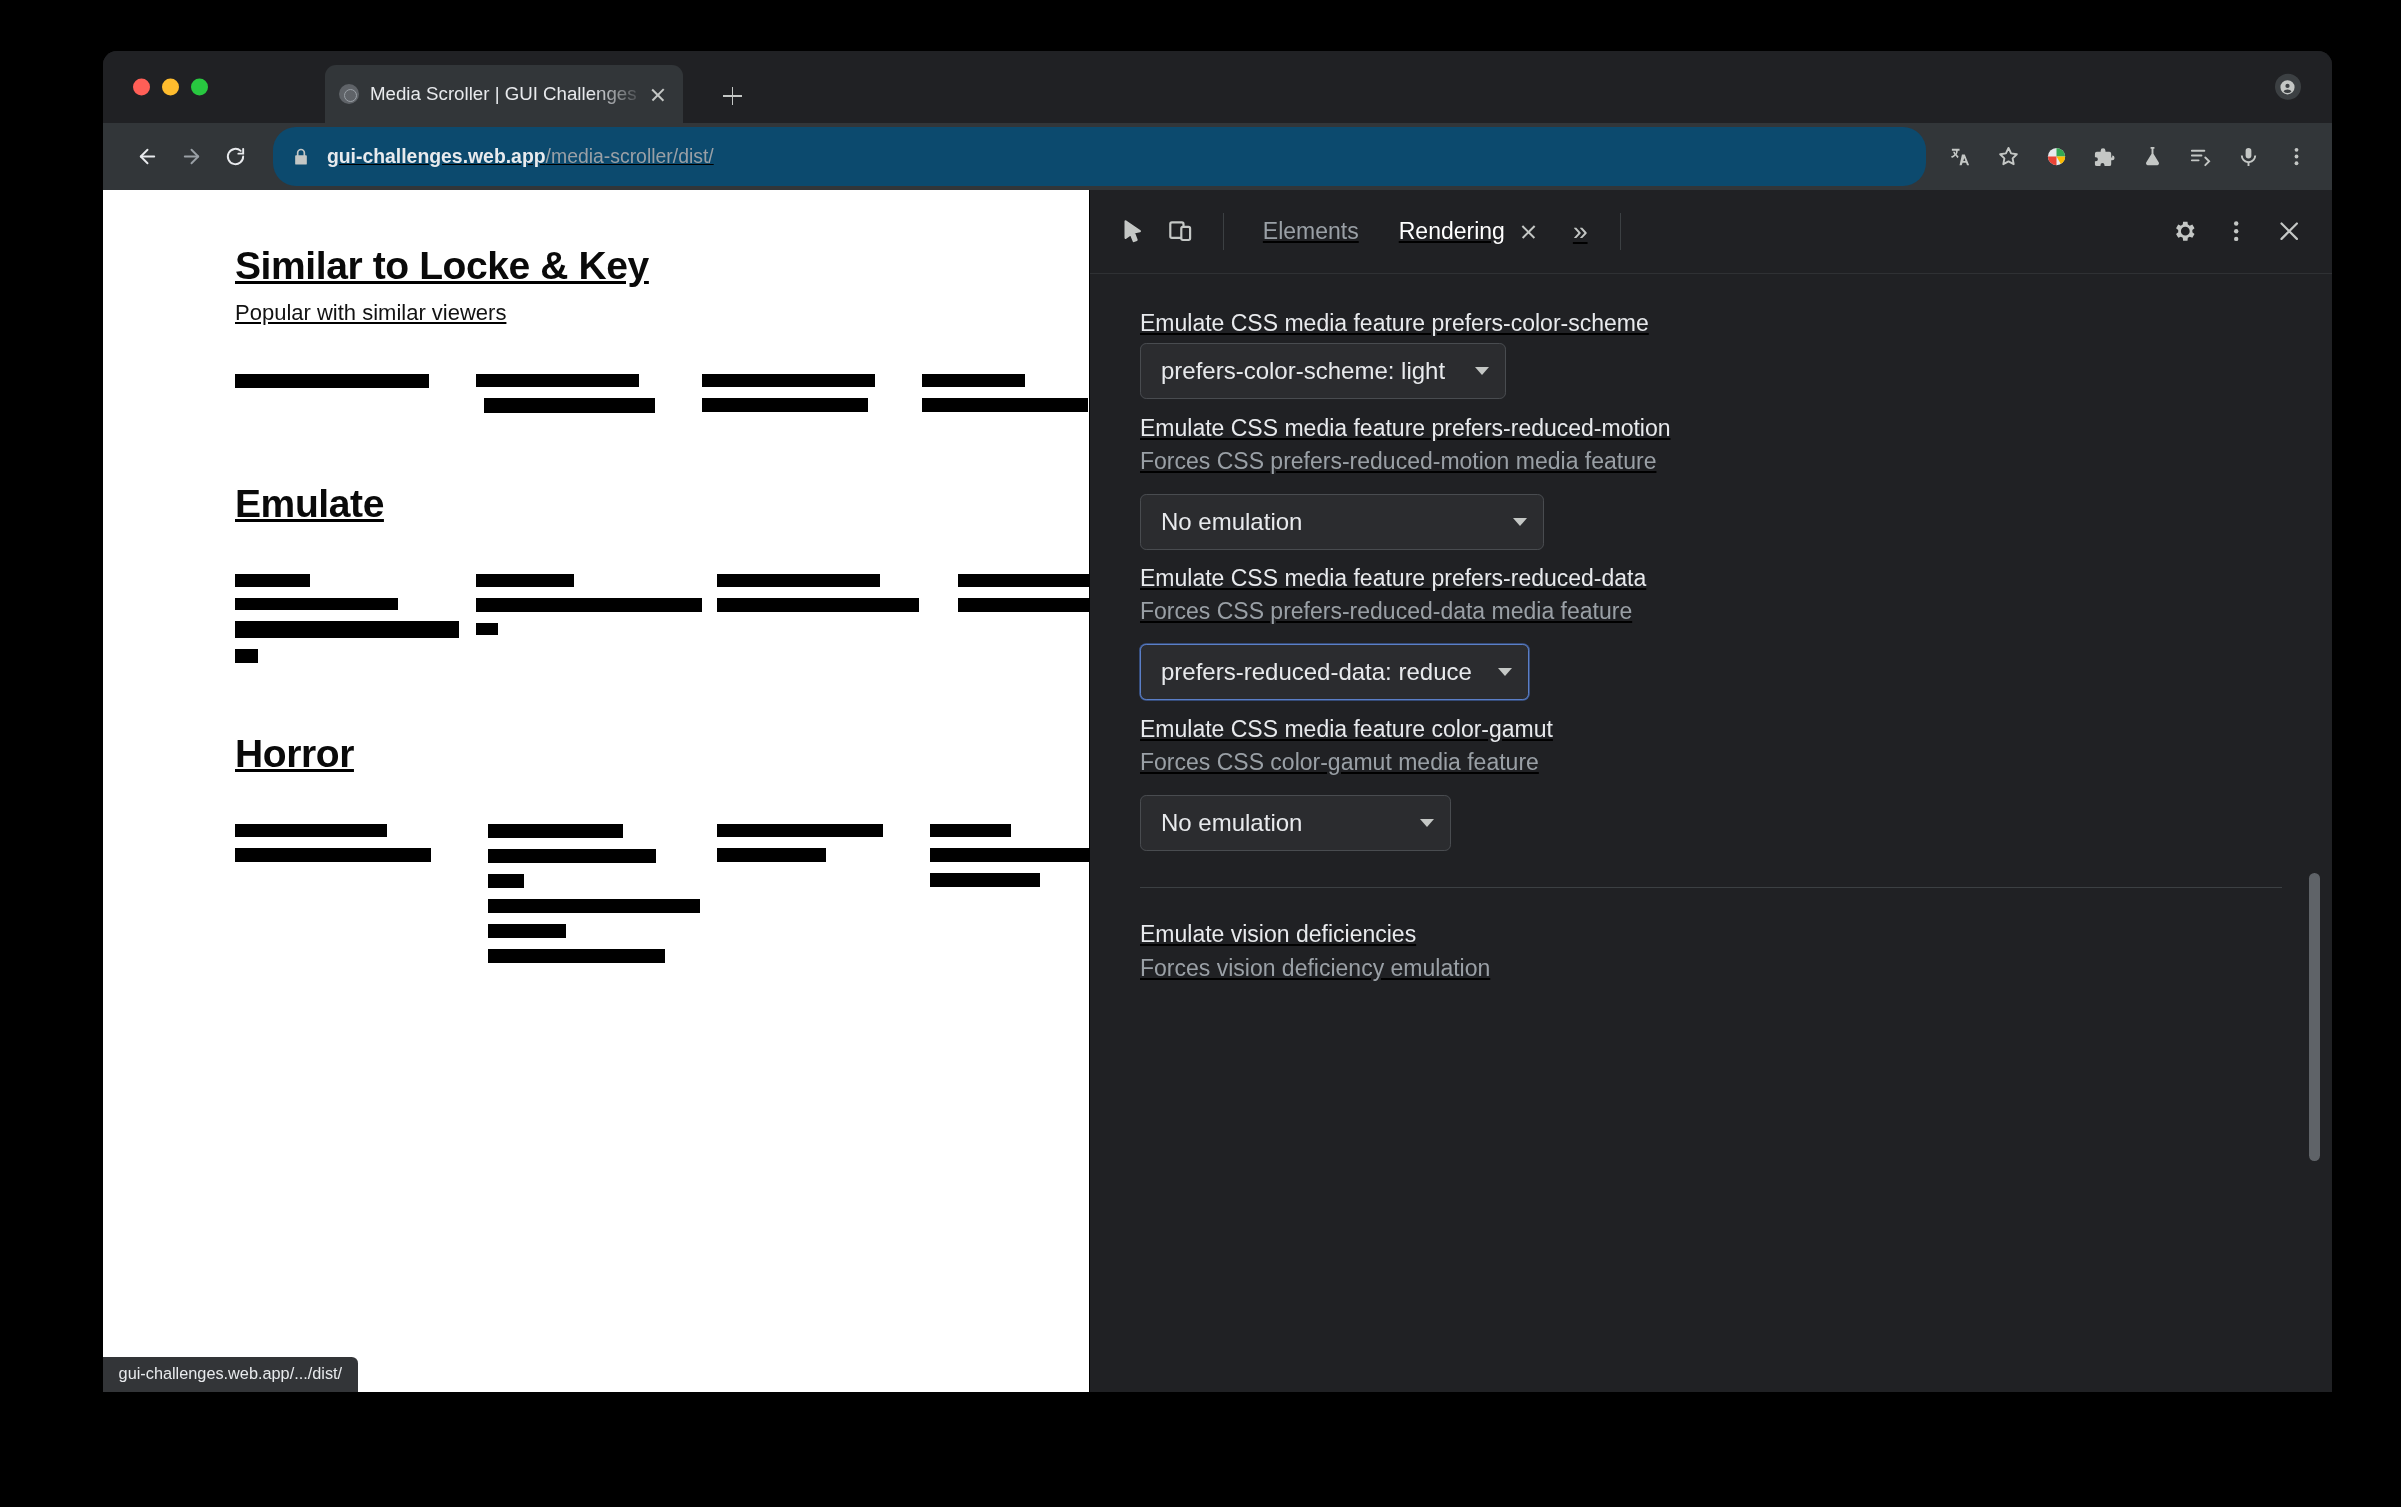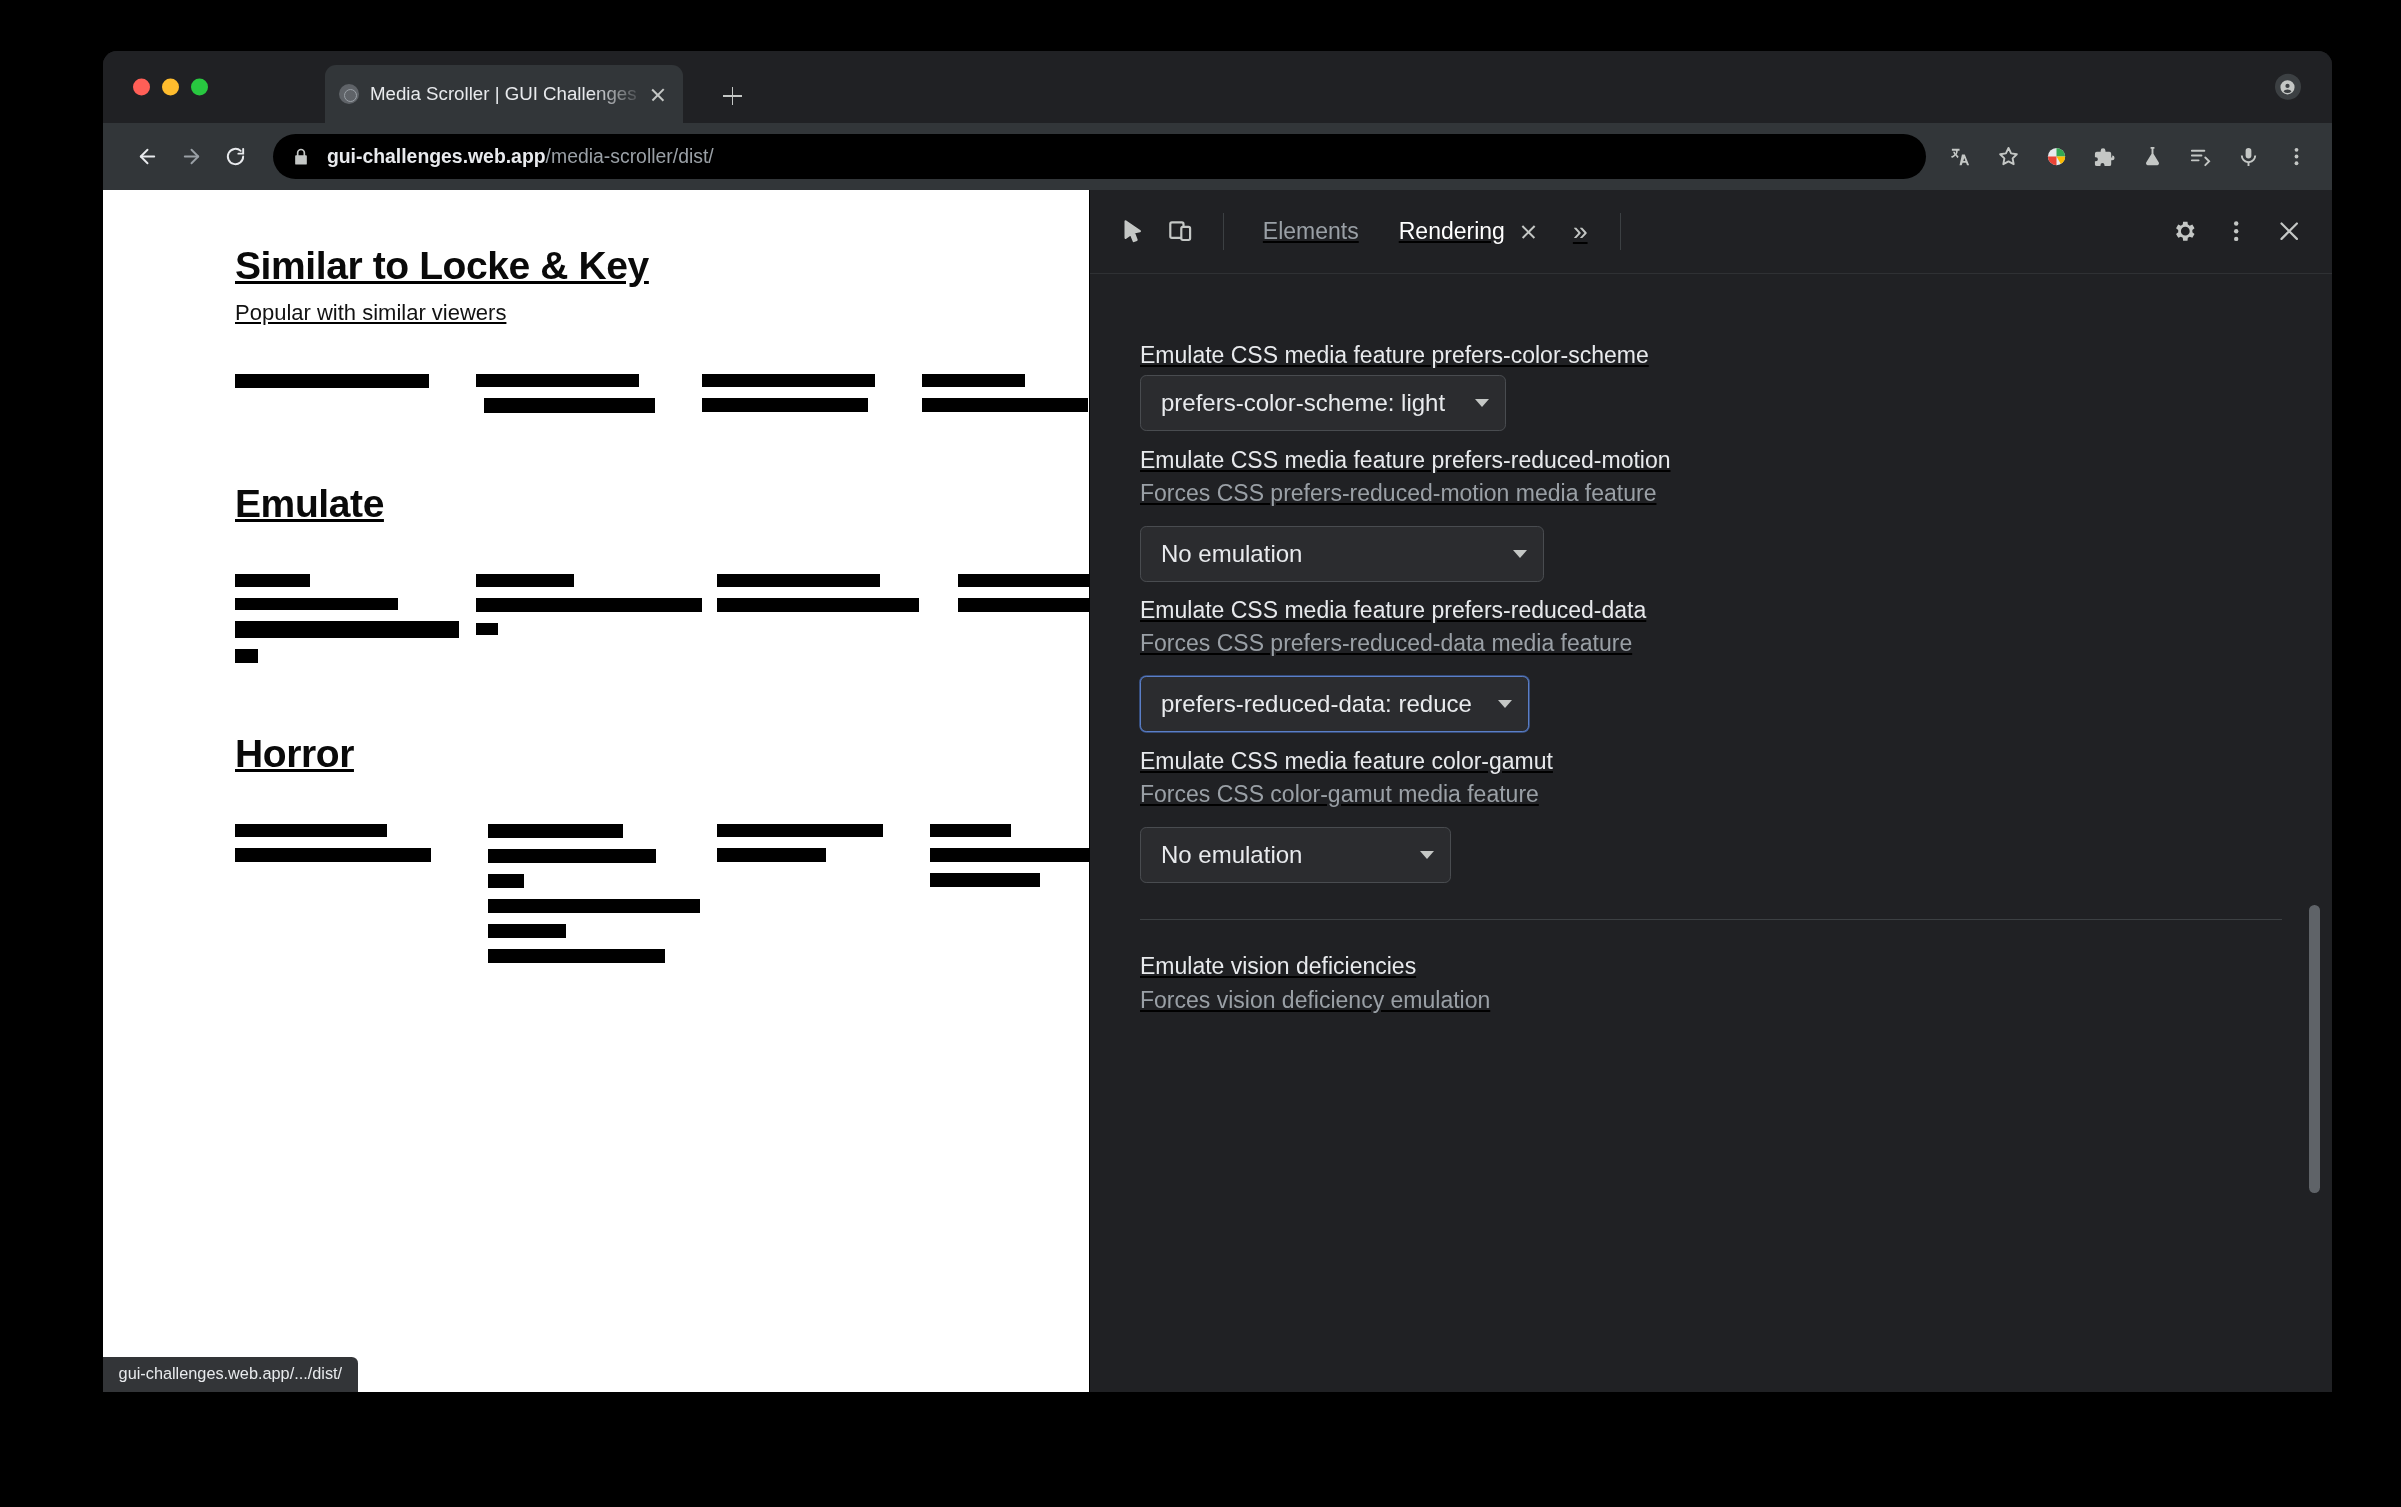--- a/index.html
+++ b/index.html
@@ -137,23 +137,23 @@
     display: flex;
     align-items: center;
     justify-content: center;
     border-radius: 50%;
     flex: 0 0 auto;
   }
   .nav-btn svg { width: 23px; height: 23px; }
 
   .omnibox {
     flex: 1 1 auto;
-    height: 45px;
+    height: 59px;
     margin: 0 15.6px;
-    background: #000000;
+    background: #0c4a6e;
     border-radius: 23px;
     display: flex;
     align-items: center;
     padding: 0 18.7px;
     overflow: hidden;
   }
   .lock-icon {
     flex: 0 0 auto;
     margin-right: 15.6px;
     display: flex;
@@ -231,21 +231,20 @@
   }
 
   
   .devtools {
     flex: 1 1 auto;
     background: #202124;
     display: flex;
     flex-direction: column;
     position: relative;
     border-left: 0.8px solid #000;
-    gap: 32px;
   }
   .dt-tabbar {
     height: 84px;
     display: flex;
     align-items: center;
     padding: 0 18.7px;
     border-bottom: 0.8px solid #2f3134;
     flex: 0 0 auto;
   }
   .dt-icon-btn {

